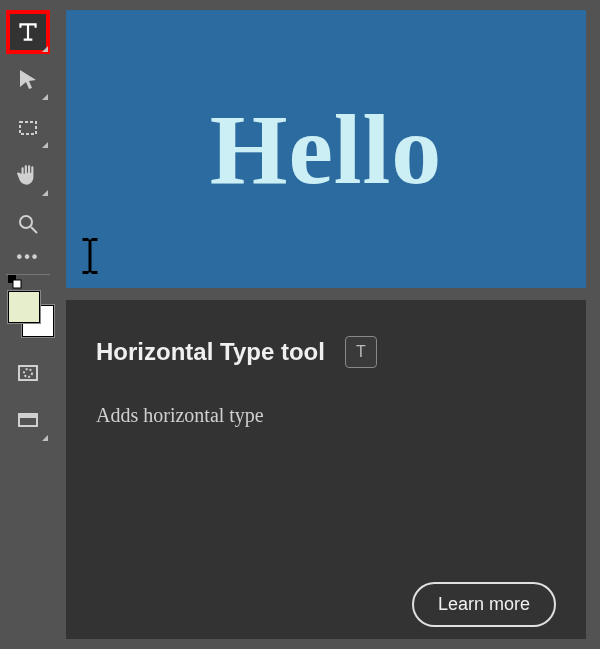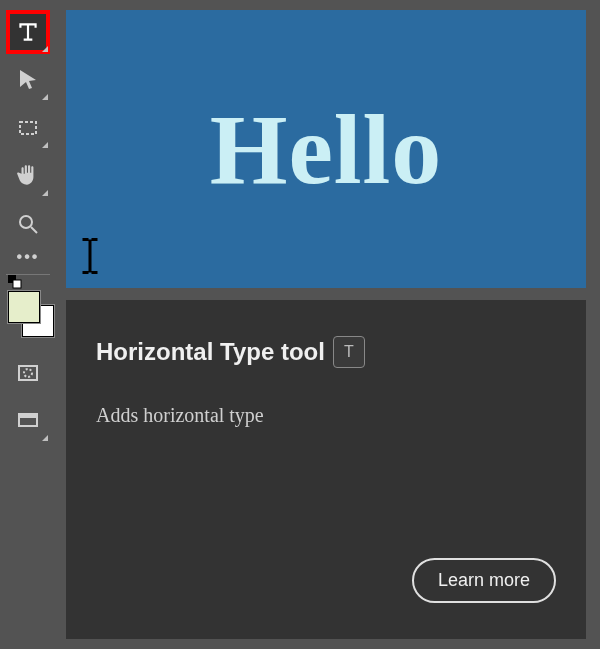--- a/index.html
+++ b/index.html
@@ -126,21 +126,21 @@
     background: #333333;
     flex: 1;
     padding: 28px 30px 20px 30px;
     display: flex;
     flex-direction: column;
     position: relative;
   }
   .title-row {
     display: flex;
     align-items: center;
-    gap: 8px;
+    gap: 20px;
     margin-top: 8px;
   }
   .tool-title {
     font-size: 24px;
     font-weight: 600;
     color: #f0f0f0;
   }
   .shortcut-badge {
     width: 30px;
     height: 30px;
@@ -155,21 +155,21 @@
   }
   .tool-desc {
     margin-top: 36px;
     font-size: 20px;
     color: #d0d0d0;
     font-family: Liberation Serif, serif;
   }
   .learn-more {
     position: absolute;
     right: 30px;
-    bottom: 36px;
+    bottom: 12px;
     border: 2px solid #e0e0e0;
     border-radius: 24px;
     padding: 10px 24px;
     font-size: 18px;
     color: #f0f0f0;
     background: transparent;
     cursor: pointer;
   }
 </style>
 </head>

